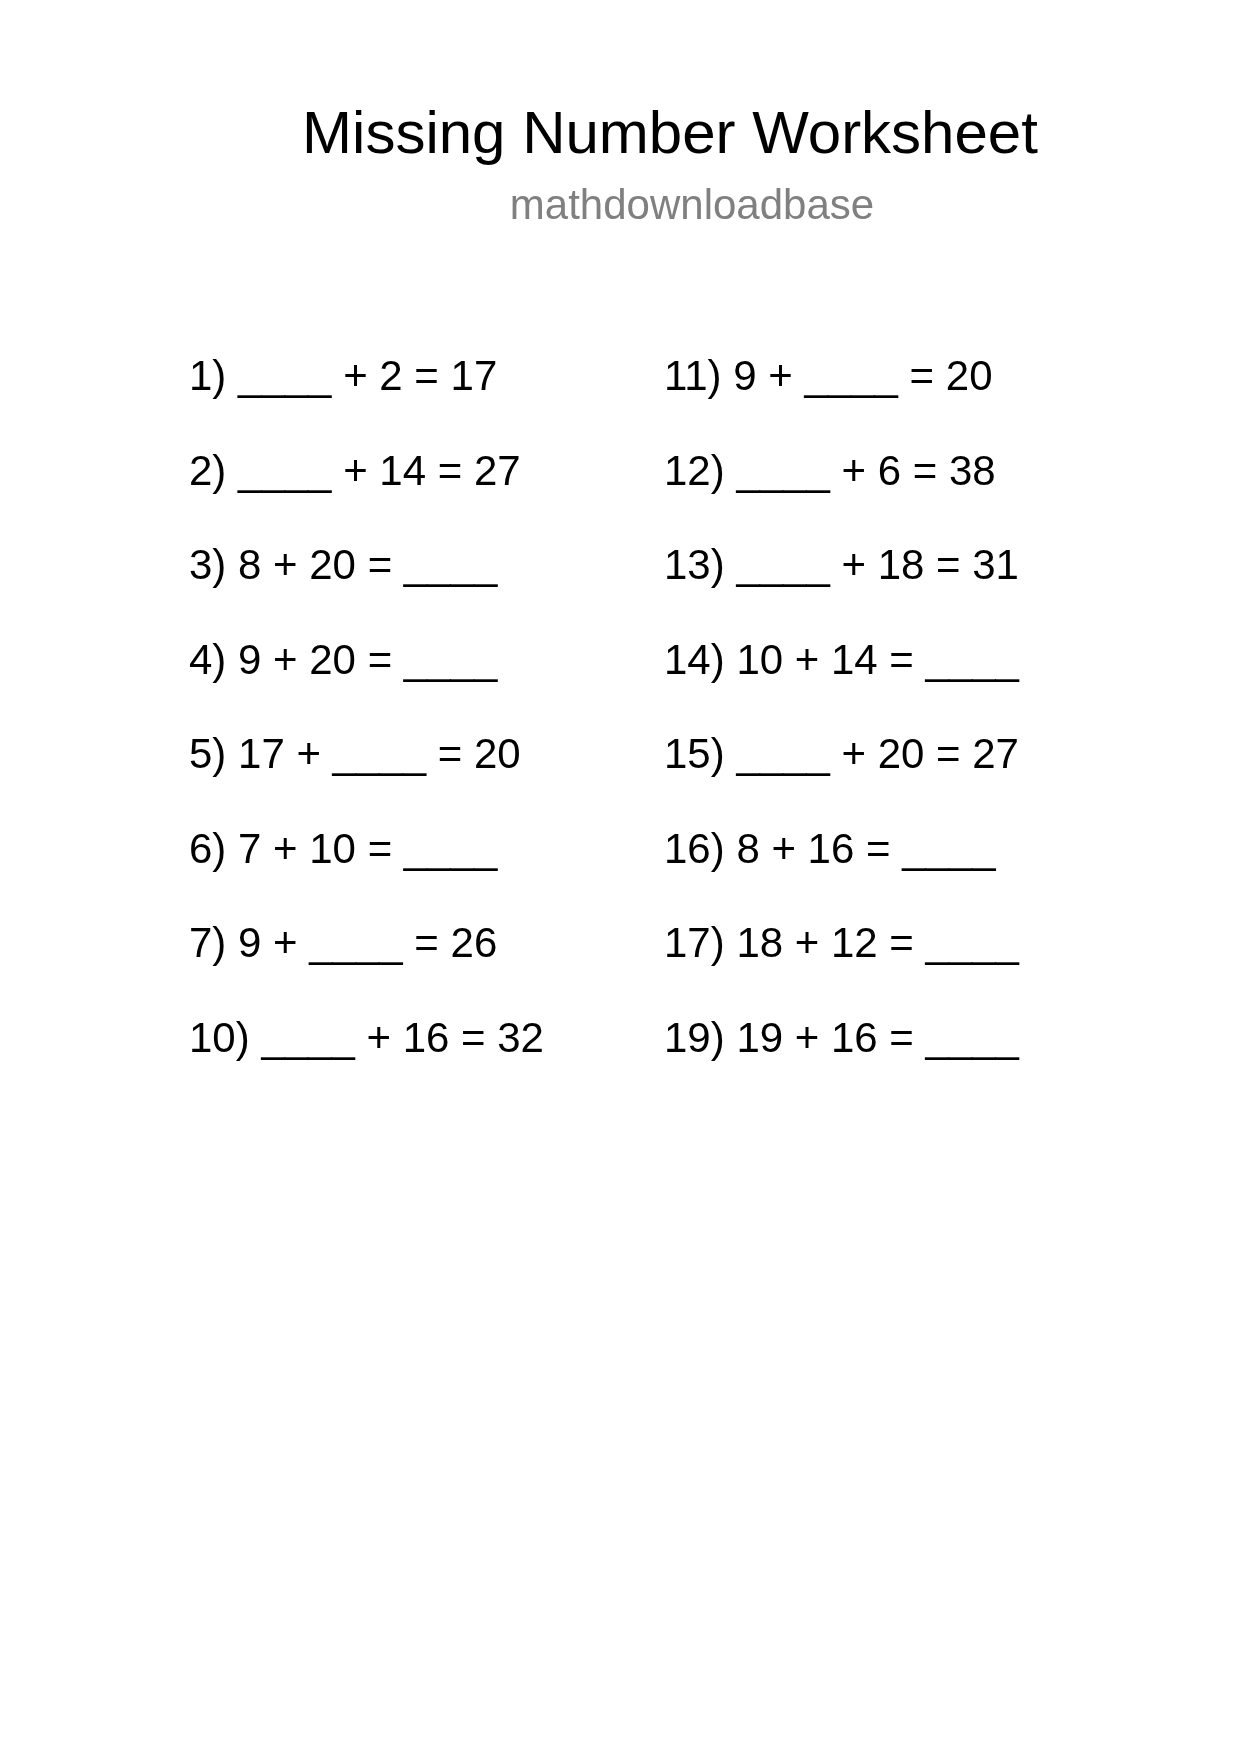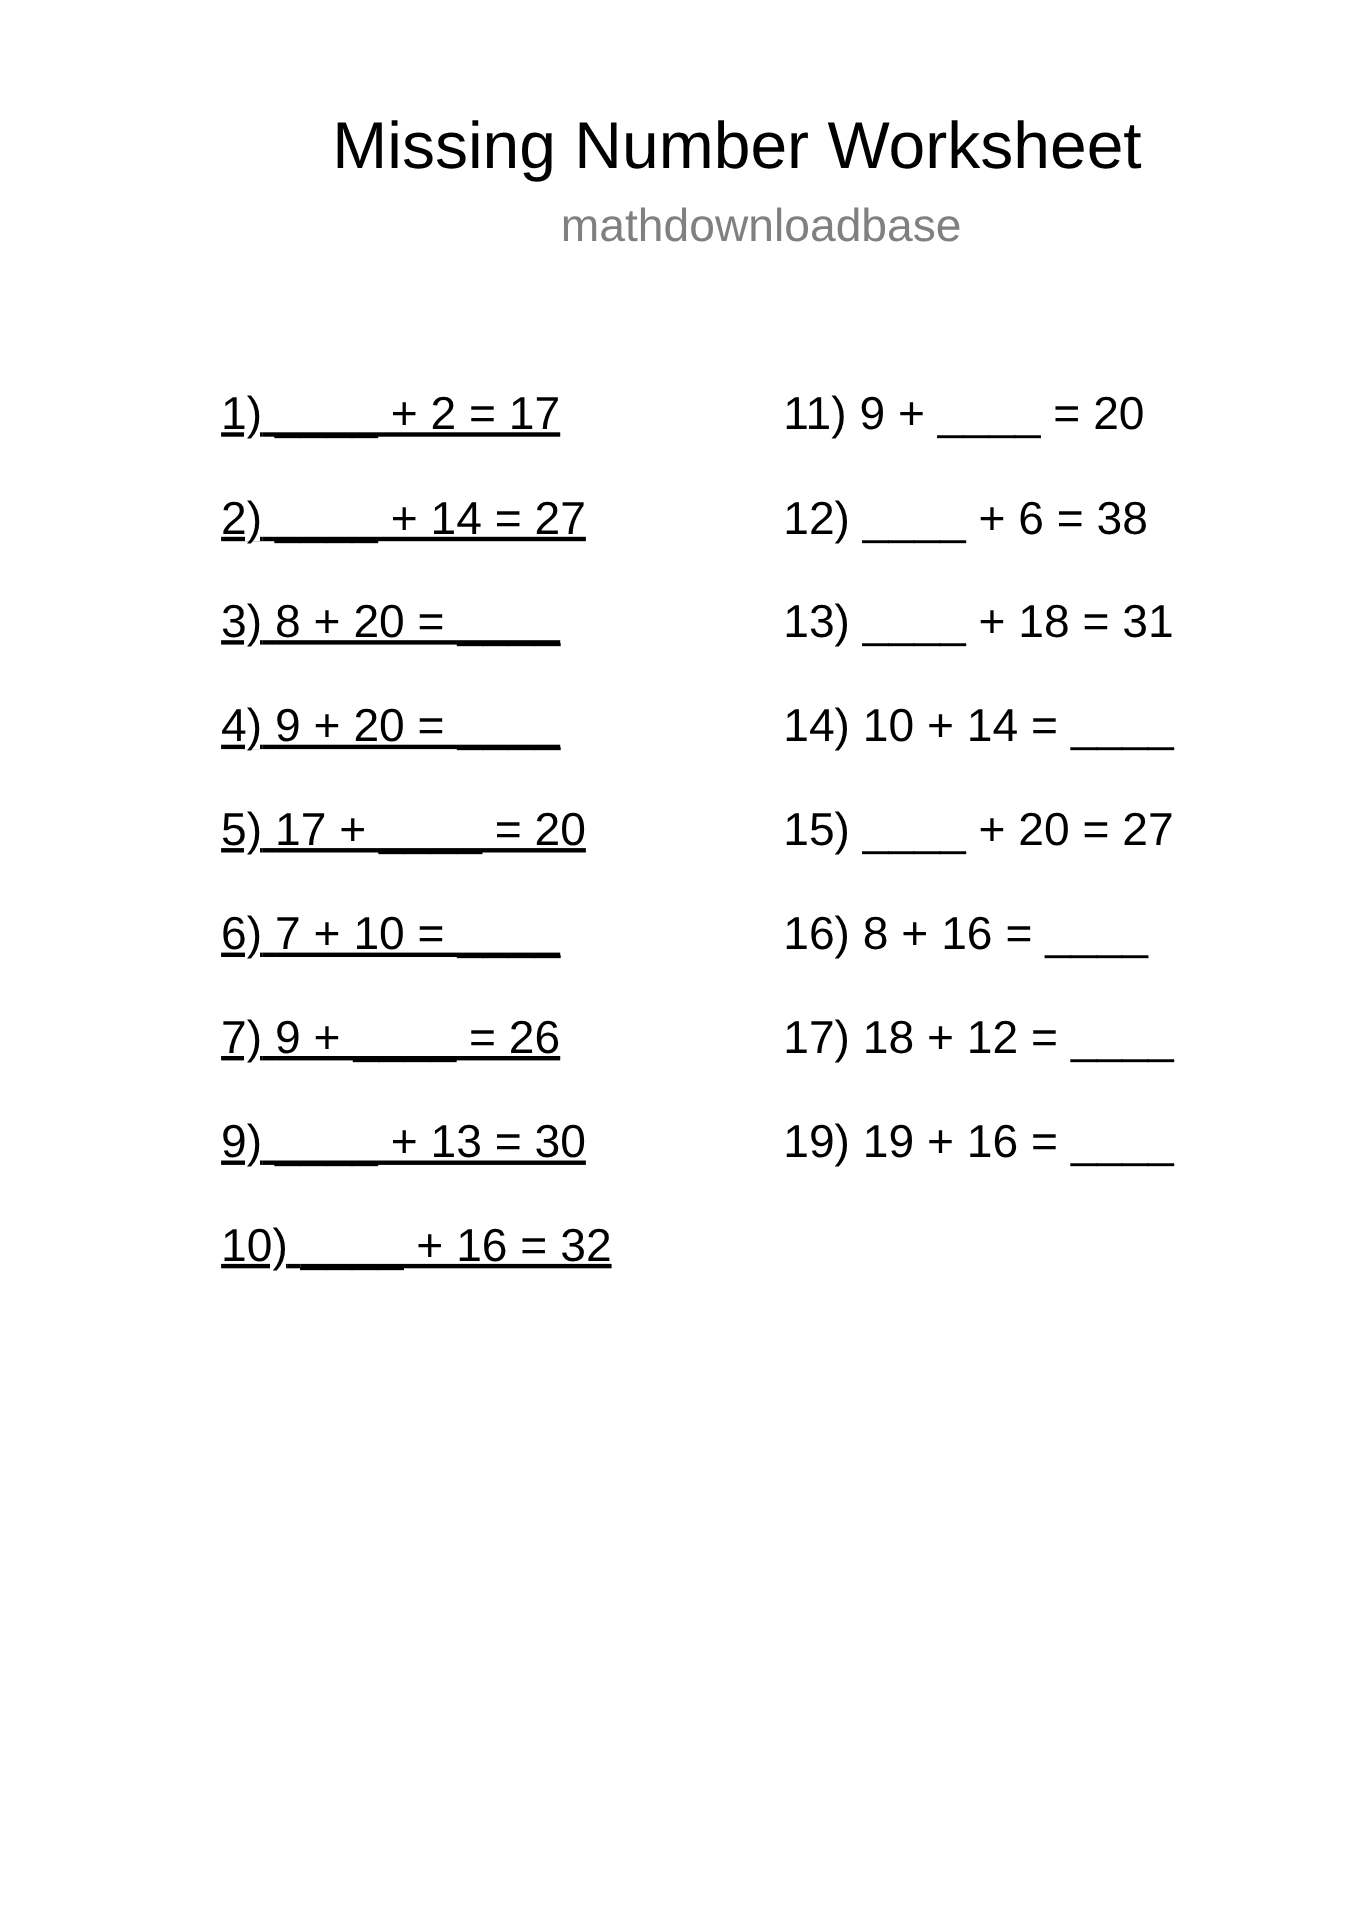--- a/index.html
+++ b/index.html
@@ -34,22 +34,22 @@
       text-align: center;
       font-size: 42px;
       line-height: 50px;
       white-space: nowrap;
       color: #808080;
     }
     .column {
       position: absolute;
       top: 348px;
     }
-    .col-left { left: 201px; text-decoration: underline; }
-    .col-right { left: 712px; }
+    .col-left { left: 189px; }
+    .col-right { left: 664px; }
     .problem {
       height: 94.5px;
       font-size: 42px;
       line-height: 56px;
       white-space: nowrap;
     }
     .problem .num { }
   </style>
 </head>
 <body>
@@ -58,21 +58,20 @@
 <div class="subtitle">mathdownloadbase</div>
 
 <div class="column col-left">
   <div class="problem"><span class="num">1)</span> <span>____ + 2 = 17</span></div>
   <div class="problem"><span class="num">2)</span> <span>____ + 14 = 27</span></div>
   <div class="problem"><span class="num">3)</span> <span>8 + 20 = ____</span></div>
   <div class="problem"><span class="num">4)</span> <span>9 + 20 = ____</span></div>
   <div class="problem"><span class="num">5)</span> <span>17 + ____ = 20</span></div>
   <div class="problem"><span class="num">6)</span> <span>7 + 10 = ____</span></div>
   <div class="problem"><span class="num">7)</span> <span>9 + ____ = 26</span></div>
-  <div class="problem"><span class="num">9)</span> <span>____ + 13 = 30</span></div>
   <div class="problem"><span class="num">10)</span> <span>____ + 16 = 32</span></div>
 </div>
 
 <div class="column col-right">
   <div class="problem"><span class="num">11)</span> <span>9 + ____ = 20</span></div>
   <div class="problem"><span class="num">12)</span> <span>____ + 6 = 38</span></div>
   <div class="problem"><span class="num">13)</span> <span>____ + 18 = 31</span></div>
   <div class="problem"><span class="num">14)</span> <span>10 + 14 = ____</span></div>
   <div class="problem"><span class="num">15)</span> <span>____ + 20 = 27</span></div>
   <div class="problem"><span class="num">16)</span> <span>8 + 16 = ____</span></div>

